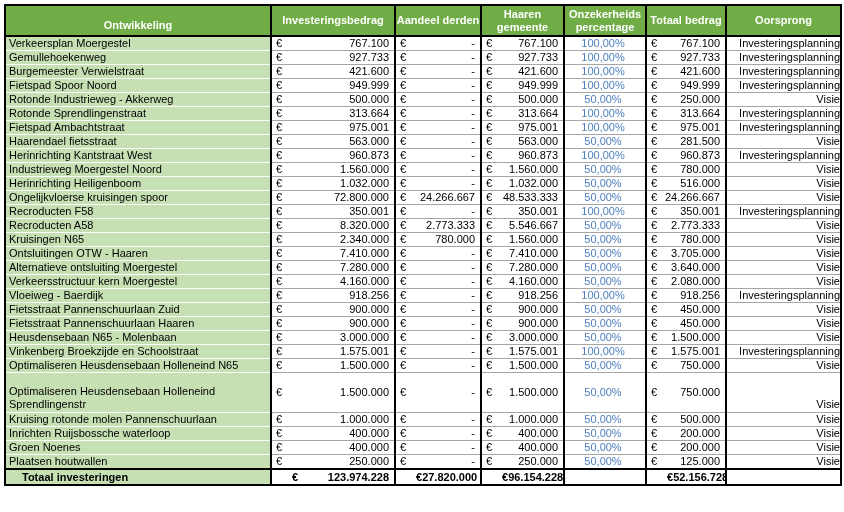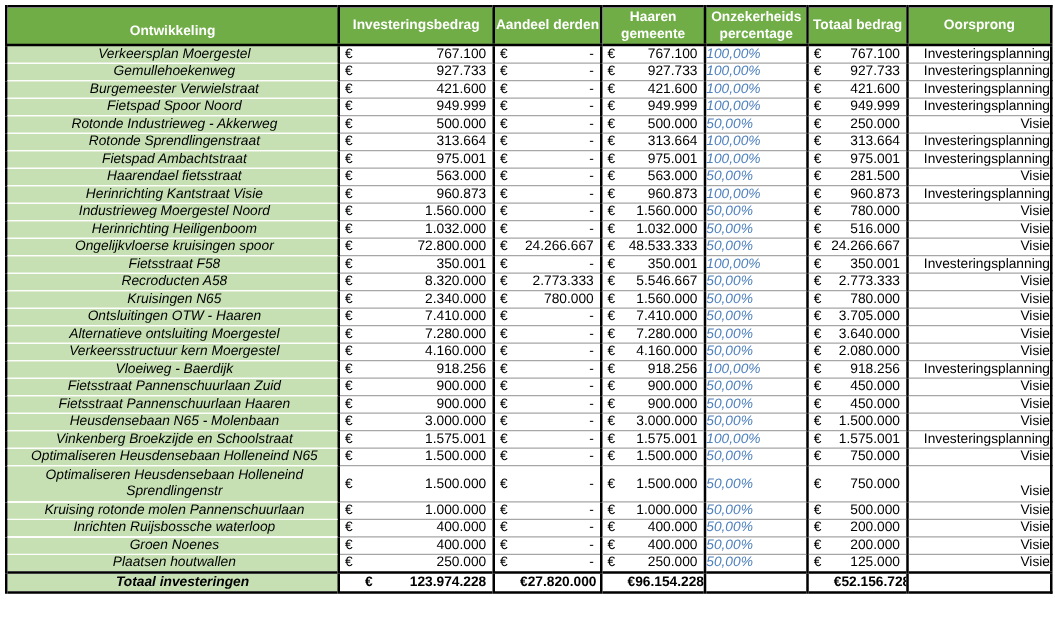--- a/index.html
+++ b/index.html
@@ -30,30 +30,30 @@
   thead th{
     background:var(--header-bg);
     color:#fff;font-weight:bold;text-align:center;
     height:31px;vertical-align:middle;line-height:1.18;
     border-bottom:2px solid var(--border);
   }
   thead th.devh{vertical-align:bottom;padding-bottom:3px;}
   tbody td{height:14px;vertical-align:middle;line-height:13px;}
   td.dev{
     background:var(--label-bg);
-    text-align:center;padding-left:3px;
+    text-align:left;padding-left:3px;
     border-top:1px solid #FDFEFC;
-    white-space:nowrap;color:#000;font-style:italic;
+    white-space:nowrap;color:#000;
   }
   td.money,td.pct,td.src{background:#fff;border-top:1px solid var(--grid);}
   td.money .cell{display:flex;justify-content:space-between;align-items:center;padding:0 5px 0 4px;}
-  td.pct{color:var(--pct-color);text-align:left;padding-right:4px;font-style:italic;}
+  td.pct{color:var(--pct-color);text-align:center;padding-right:4px;}
   td.src{text-align:right;padding-left:4px;white-space:nowrap;}
   tr.tall td{height:29px;}
-  tr.tall td.dev{white-space:normal;line-height:13px;padding-top:1px;padding-bottom:1px;}
+  tr.tall td.dev{white-space:normal;line-height:13px;padding-top:12px;padding-bottom:1px;}
   tr.tall td.src{vertical-align:bottom;padding-bottom:1px;}
   tr.total td{border-top:2px solid var(--border);font-weight:bold;height:16px;padding-left:16px;}
 </style>
 </head>
 <body>
 
 <div>
   <table>
     <colgroup>
       <col style="width:266px">
@@ -302,21 +302,21 @@
           <td class="pct">50,00%</td>
           <td class="money">
             <div class="cell">
               <span>€</span>
               <span>281.500</span>
             </div>
           </td>
           <td class="src">Visie</td>
         </tr>
         <tr class="data">
-          <td class="dev">Herinrichting Kantstraat Visie</td>
+          <td class="dev">Herinrichting Kantstraat West</td>
           <td class="money">
             <div class="cell">
               <span>€</span>
               <span>960.873</span>
             </div>
           </td>
           <td class="money">
             <div class="cell">
               <span>€</span>
               <span>-</span>
@@ -418,21 +418,21 @@
           <td class="pct">50,00%</td>
           <td class="money">
             <div class="cell">
               <span>€</span>
               <span>24.266.667</span>
             </div>
           </td>
           <td class="src">Visie</td>
         </tr>
         <tr class="data">
-          <td class="dev">Fietsstraat F58</td>
+          <td class="dev">Recroducten F58</td>
           <td class="money">
             <div class="cell">
               <span>€</span>
               <span>350.001</span>
             </div>
           </td>
           <td class="money">
             <div class="cell">
               <span>€</span>
               <span>-</span>

